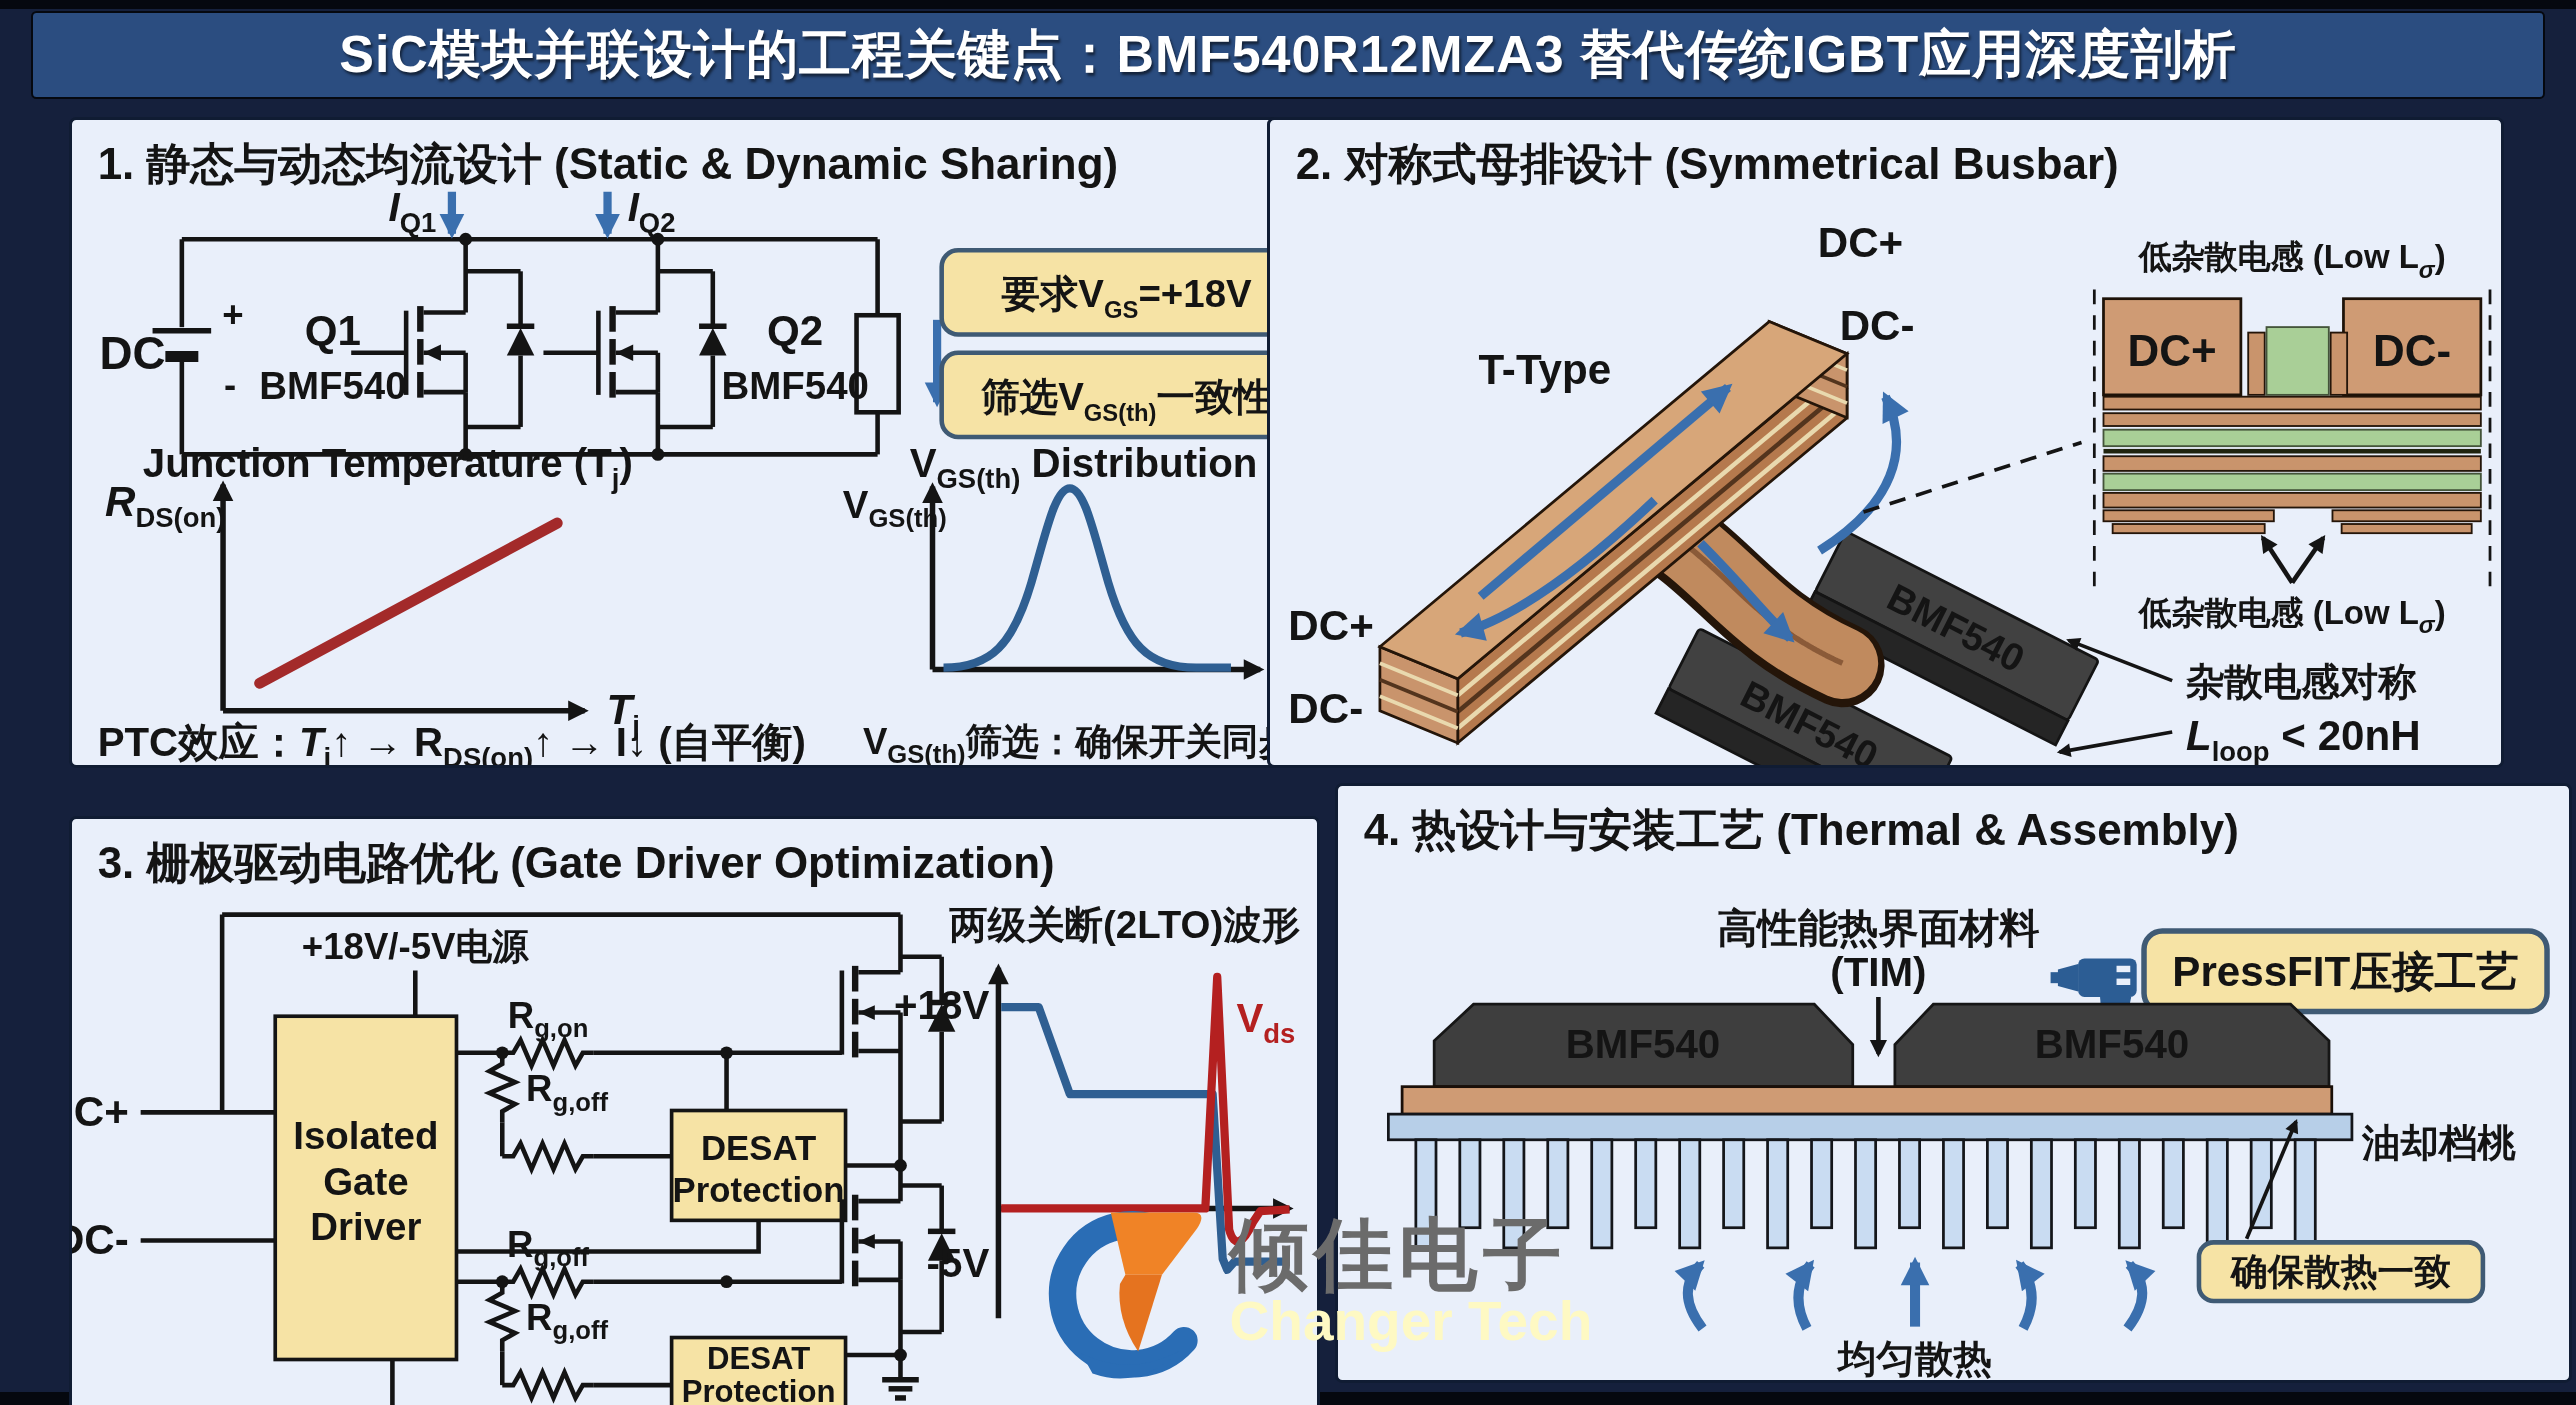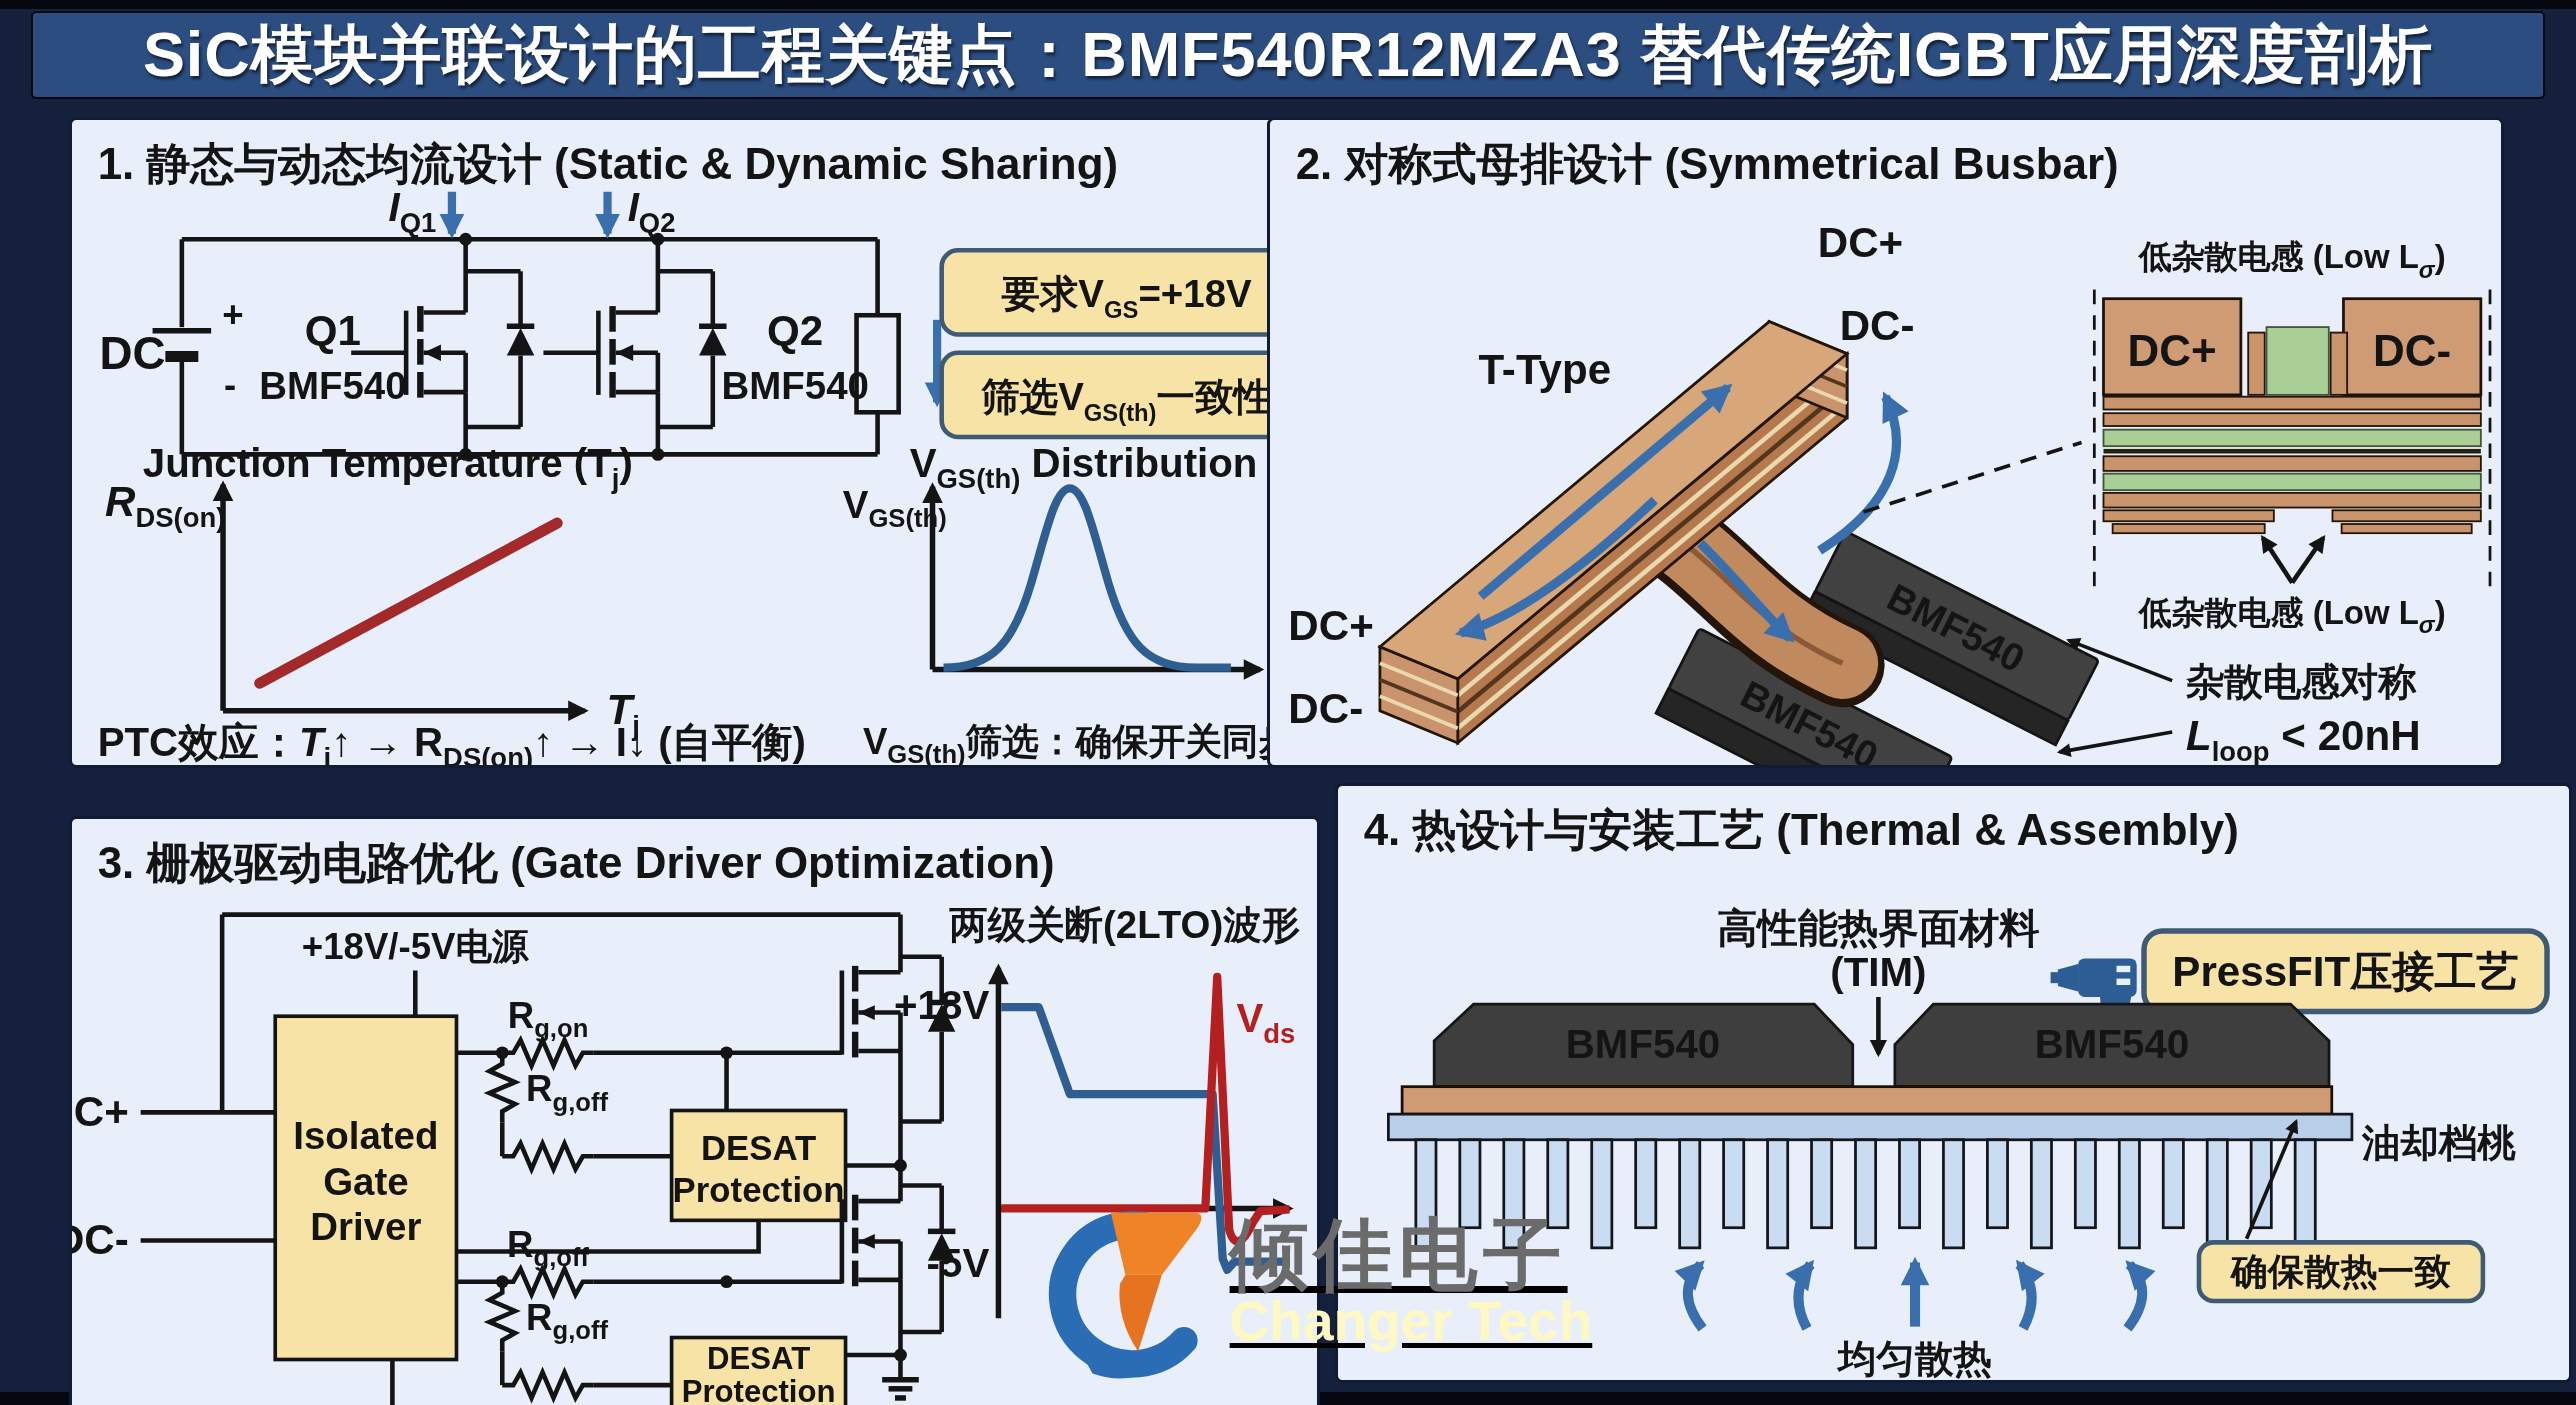--- a/index.html
+++ b/index.html
@@ -12,39 +12,39 @@
     width:2576px;height:1405px;position:relative;background:#05080f;
     font-family:"Liberation Sans","DejaVu Sans",sans-serif;font-weight:700;
   }
   .page-bg{position:absolute;left:0;top:9.1px;width:2576px;height:1383px;background:var(--page-bg);}
   #titlebar{
     position:absolute;left:31px;top:11px;width:2514px;height:88px;
     background:var(--titlebar-bg);border:2.7px solid #05080f;border-radius:5.5px;
     display:flex;align-items:center;justify-content:center;box-sizing:border-box;
   }
   #titlebar .t{
-    color:var(--titlebar-text);font-size:63px;letter-spacing:0.9px;
+    color:var(--titlebar-text);font-size:52px;letter-spacing:0.9px;
     text-shadow:1.8px 2.7px 2.7px rgba(0,0,0,.55);white-space:nowrap;
   }
   .panel{
     position:absolute;background:var(--panel-bg);
     border:3.7px solid var(--panel-border);border-radius:7.3px;box-sizing:border-box;
     overflow:hidden;
     margin-left:32px;
   }
   #p1{left:37px;top:117px;width:1251px;height:651px}
   #p2{left:1235px;top:117px;width:1237px;height:651px}
   #p3{left:37px;top:816px;width:1251px;height:600px}
   #p4{left:1303px;top:783px;width:1237px;height:600px}
   .panel svg{display:block;width:100%;height:100%}
   svg text{font-family:"Liberation Sans","DejaVu Sans",sans-serif;font-weight:700;fill:#141414;}
   .callout-rect{fill:var(--callout-bg);stroke:var(--callout-border);}
   #logo{
     position:absolute;left:1023px;top:1182px;width:585px;height:201px;
-    display:flex;align-items:center;gap:14.6px;z-index:5;text-decoration:underline;
+    display:flex;align-items:center;gap:14.6px;z-index:5;
   }
   #logo .txt{display:flex;flex-direction:column;line-height:1.05;}
   #logo .cn{font-size:79px;color:#6b6b6b;letter-spacing:5.5px;white-space:nowrap;}
   #logo .en{font-size:55px;color:#fef9c3;white-space:nowrap;margin-top:-3.7px;}
 </style>
 </head>
 <body>
 
 <div class="page-bg"></div>
 

